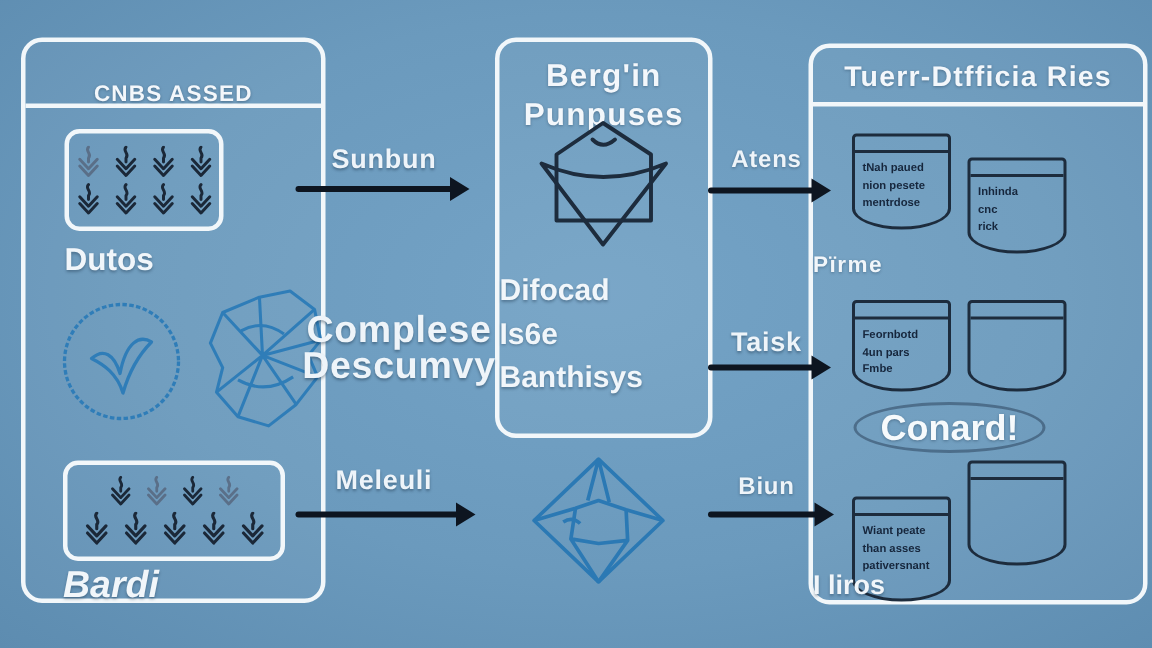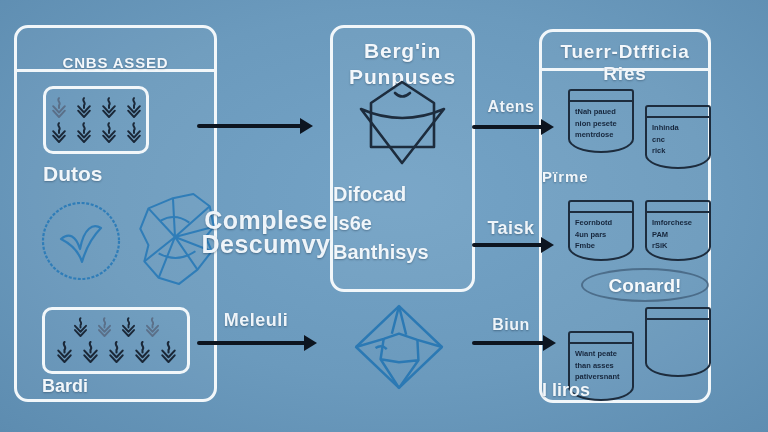--- a/index.html
+++ b/index.html
@@ -149,21 +149,21 @@
           </svg>
         <svg class="glyph" width="19" height="23">
             <use href="#glyph-arrow"></use>
           </svg>
         <svg class="glyph" width="19" height="23">
             <use href="#glyph-arrow"></use>
           </svg>
       </div>
     </div>
 
-    <div class="wlabel" style="left:25px;top:348px;width:148px;font-size:18px;">Bardi</div>
+    <div class="wlabel" style="left:25px;top:348px;width:148px;font-size:25px;font-style:italic;">Bardi</div>
   </section>
 
   <section class="panel" style="left:330px;top:25px;width:145px;height:267px;">
     <div class="panel-title noline" style="padding-top:10px;font-size:21px;line-height:26px;">
       <div>Berg'in</div>
       <div>Punpuses</div>
     </div>
 
     <svg style="position:absolute;left:22px;top:45px;" width="95" height="94" viewBox="0 0 95 94">
       <g fill="none" stroke="#1d2c3d" stroke-width="2.6" stroke-linejoin="round" stroke-linecap="round">
@@ -183,21 +183,21 @@
       <g fill="none" stroke="#2b79b4" stroke-width="2.4" stroke-linejoin="round">
         <path d="M45 3 L87 43 L45 83 L3 43 Z"></path>
         <path d="M3 43 L30 35 L45 30 L63 36 L87 43"></path>
         <path d="M45 3 L38 30 M45 3 L52 31"></path>
         <path d="M30 35 L27 55 L45 83 M63 36 L64 56 L45 83 M27 55 L45 58 L64 56"></path>
         <path d="M22 44 Q28 40 33 45"></path>
       </g>
     </svg>
   </section>
 
-  <section class="panel" style="left:539px;top:29px;width:172px;height:374px;">
+  <section class="panel" style="left:539px;top:29px;width:226px;height:374px;">
     <div class="panel-title" style="height:39px;padding-top:9px;font-size:19px;">Tuerr-Dtfficia Ries</div>
 
     <div class="docbox" style="left:26px;top:57px;height:64px;">
       <div class="hdr"></div>
       <div class="lines">
         <div>tNah paued</div>
         <div>nion pesete</div>
         <div>mentrdose</div>
       </div>
     </div>
@@ -215,45 +215,41 @@
     <div class="docbox" style="left:26px;top:168px;height:61px;">
       <div class="hdr"></div>
       <div class="lines">
         <div>Feornbotd</div>
         <div>4un pars</div>
         <div>Fmbe</div>
       </div>
     </div>
     <div class="docbox" style="left:103px;top:168px;height:61px;">
       <div class="hdr"></div>
-      <div class="lines">
-        <div>Imforchese</div>
-        <div>PAM</div>
-        <div>rSiK</div>
-      </div>
-    </div>
-
-    <div class="oval" style="left:39px;top:236px;width:128px;height:34px;font-size:19px;line-height:31px;">Conard!</div>
+    </div>
+
+    <div class="oval" style="left:27px;top:236px;width:128px;height:34px;font-size:24px;line-height:31px;">Conard!</div>
 
     <div class="docbox" style="left:26px;top:275px;height:70px;margin-top:24px;">
       <div class="hdr"></div>
       <div class="lines">
         <div>Wiant peate</div>
         <div>than asses</div>
         <div>pativersnant</div>
       </div>
     </div>
     <div class="docbox" style="left:103px;top:275px;height:70px;">
       <div class="hdr"></div>
     </div>
 
     <div class="wlabel" style="left:0;top:348px;width:100%;font-size:18px;">I liros</div>
   </section>
 
   <div class="arrow" style="left:197px;top:124px;width:112px;"></div>
+  <div class="conn-label" style="left:198px;top:96px;width:116px;font-size:18px;">Sunbun</div>
 
   <div class="arrow" style="left:472px;top:125px;width:78px;"></div>
   <div class="conn-label" style="left:462px;top:98px;width:98px;font-size:16px;">Atens</div>
 
   <div class="conn-label" style="left:200px;top:208px;width:132px;font-size:25px;line-height:24px;">
     <div>Complese</div>
     <div>Descumvy</div>
   </div>
 
   <div class="arrow" style="left:472px;top:243px;width:78px;"></div>

